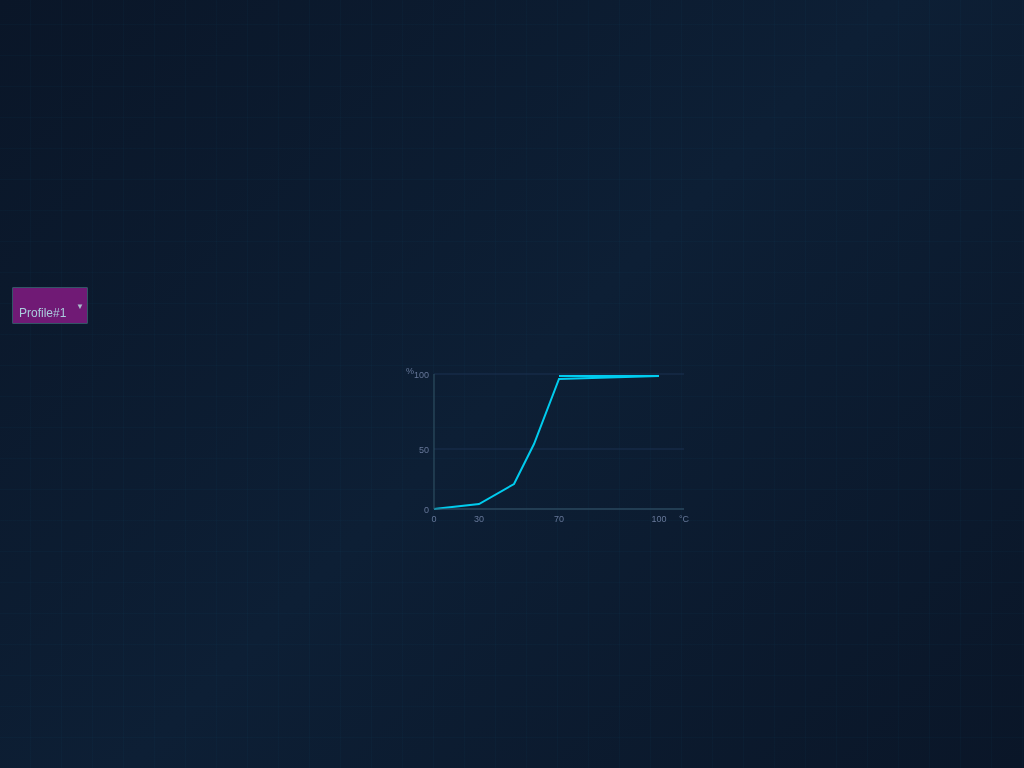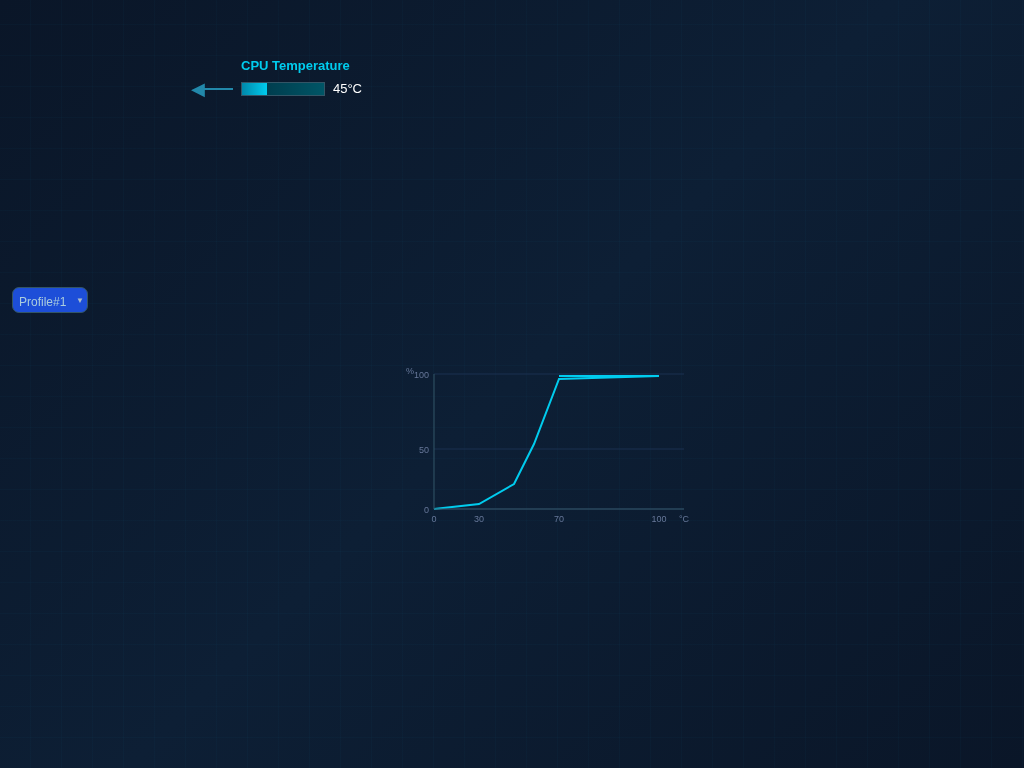--- a/index.html
+++ b/index.html
@@ -229,26 +229,26 @@
       font-size: 13px;
       font-weight: bold;
       margin-bottom: 6px;
     }
     .docp-row {
       display: flex;
       align-items: center;
       gap: 10px;
     }
     .docp-select {
-      background: #1d4ed8;
+      background: #701a75;
       border: 1px solid #335566;
       color: #aaccdd;
       font-size: 12px;
-      padding: 7px 20px 3px 6px;
-      border-radius: 7px;
+      padding: 18px 20px 3px 6px;
+      border-radius: 1px;
       appearance: none;
       -webkit-appearance: none;
       position: relative;
     }
     .docp-select-wrap {
       position: relative;
       display: inline-block;
     }
     .docp-select-wrap::after {
       content: '▼';
@@ -550,34 +550,20 @@
               <span class="label">Speed:</span>
               <span>3825 MHz</span>
             </div>
             <div class="info-text">
               <span class="label">Memory:</span>
               <span>16384 MB (DDR4 2666MHz)</span>
             </div>
           </div>
         </div>
 
-        <div class="temp-section" style="width:145px; border-bottom:none; position:relative;">
-          <div class="temp-label">CPU Temperature</div>
-
-          <div style="position:absolute; top:28px; left:-38px; color:#2288aa; font-size:14px; display:flex; align-items:center;">
-            <span style="font-size:18px;">◀</span>
-            <div style="height:2px; width:30px; background:#2288aa; margin-left:-2px;"></div>
-          </div>
-          <div class="temp-bar-container">
-            <div class="temp-bar">
-              <div class="temp-bar-fill" style="width:30%;"></div>
-            </div>
-            <div class="temp-value">45°C</div>
-          </div>
-        </div>
       </div>
 
       <div class="section">
         <div class="section-title">DRAM Status</div>
         <div class="dimm-row">
           <span class="dimm-label">DIMM_A1:</span>
             <span>N/A</span>
         </div>
         <div class="dimm-row">
           <span class="dimm-label">DIMM_A2:</span>

